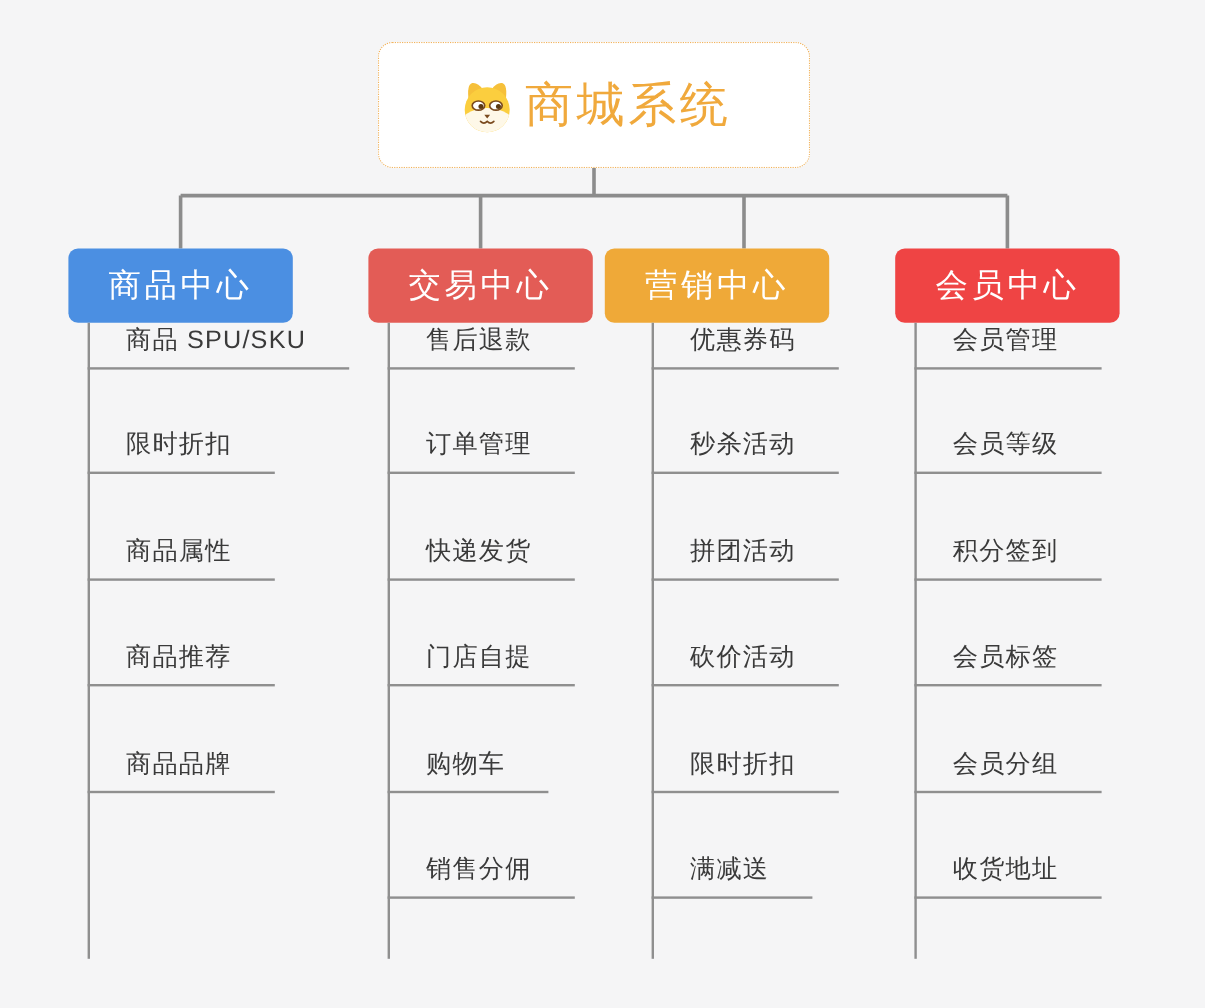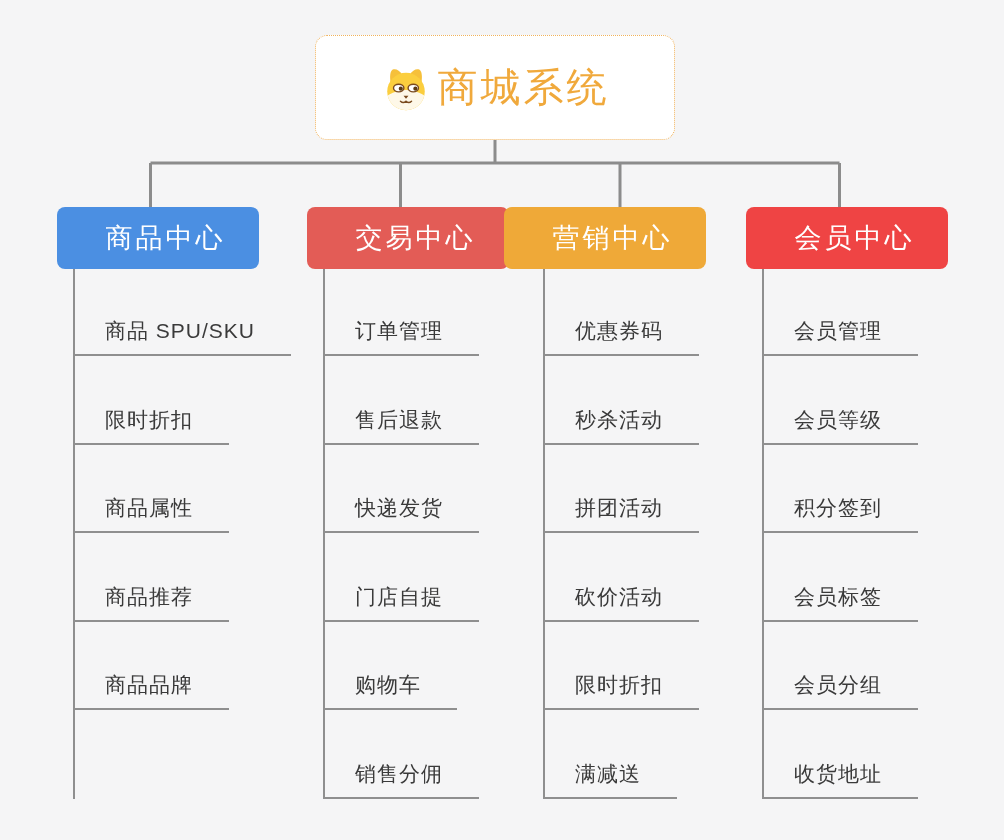--- a/index.html
+++ b/index.html
@@ -41,39 +41,38 @@
   }
   
   .branch-node {
     position: absolute;
     top: 207px;
     width: 187px; height: 62px;
     border-radius: 8px;
     display: flex;
     align-items: center;
     justify-content: center;
-    padding-left: 15px;
   }
   .branch-label {
     color: #FFFFFF;
     font-size: 27px;
     letter-spacing: 3px;
   }
   
   .col {
     position: absolute;
     top: 269px;
     height: 530px;
     width: 250px;
     border-left: 2px solid #8F8F8F;
   }
   .slot {
     height: 88.6px;
     display: flex;
-    align-items: flex-end;
+    align-items: flex-start;
   }
   .slot:first-child { height: 87px; }
   .child {
     margin-left: -2px;
     padding: 0 36px 9px 32px;
     border-bottom: 2px solid #8F8F8F;
     font-size: 21px;
     letter-spacing: 1px;
     color: #3A3A3A;
     white-space: nowrap;
@@ -137,26 +136,26 @@
     <div class="slot">
         <div class="child">商品推荐</div>
       </div>
     <div class="slot">
         <div class="child">商品品牌</div>
       </div>
   </div>
 
   <div class="col" style="left:323px">
     <div class="slot">
+        <div class="child">售后退款</div>
+      </div>
+    <div class="slot">
         <div class="child">订单管理</div>
       </div>
     <div class="slot">
-        <div class="child">售后退款</div>
-      </div>
-    <div class="slot">
         <div class="child">快递发货</div>
       </div>
     <div class="slot">
         <div class="child">门店自提</div>
       </div>
     <div class="slot">
         <div class="child">购物车</div>
       </div>
     <div class="slot">
         <div class="child">销售分佣</div>

